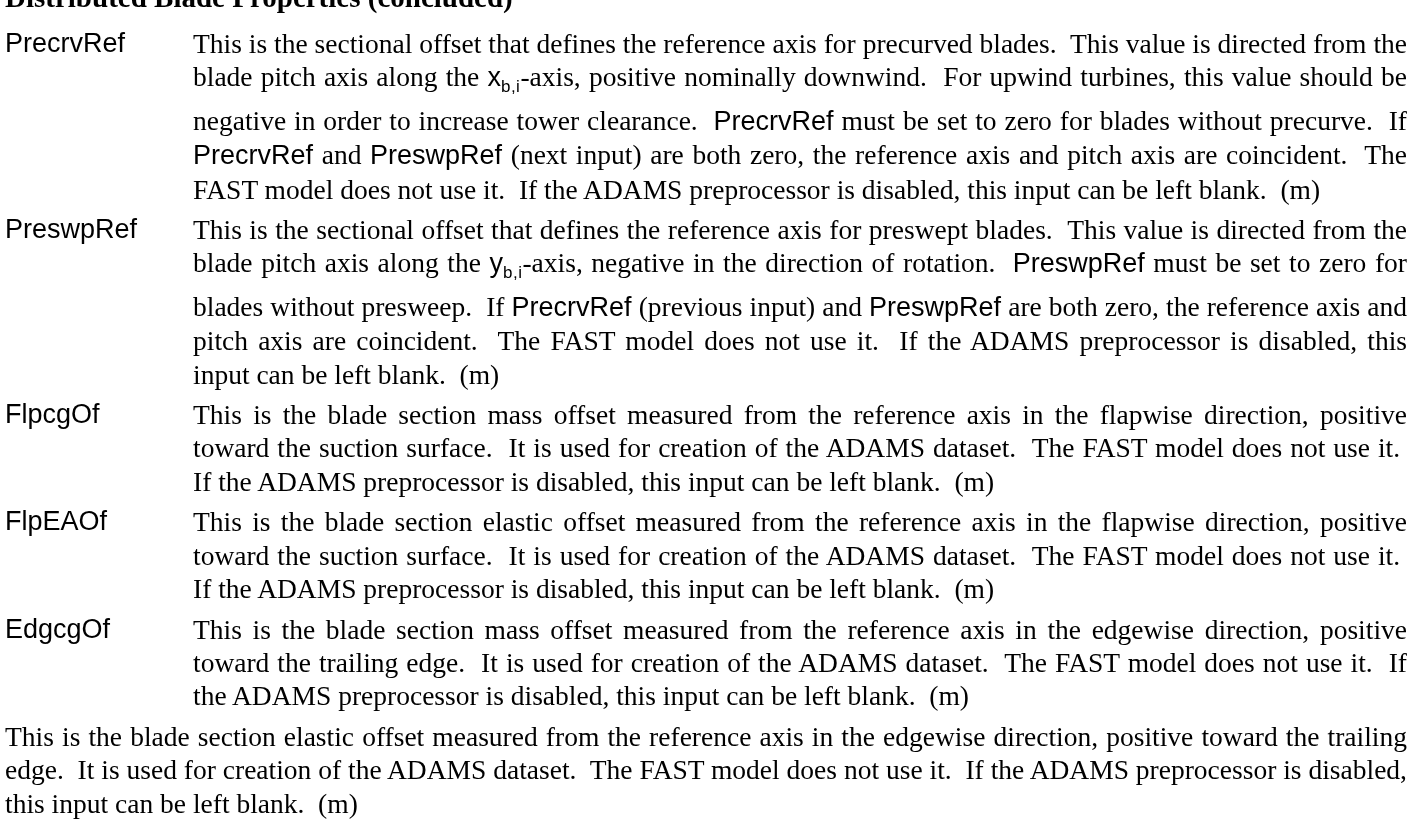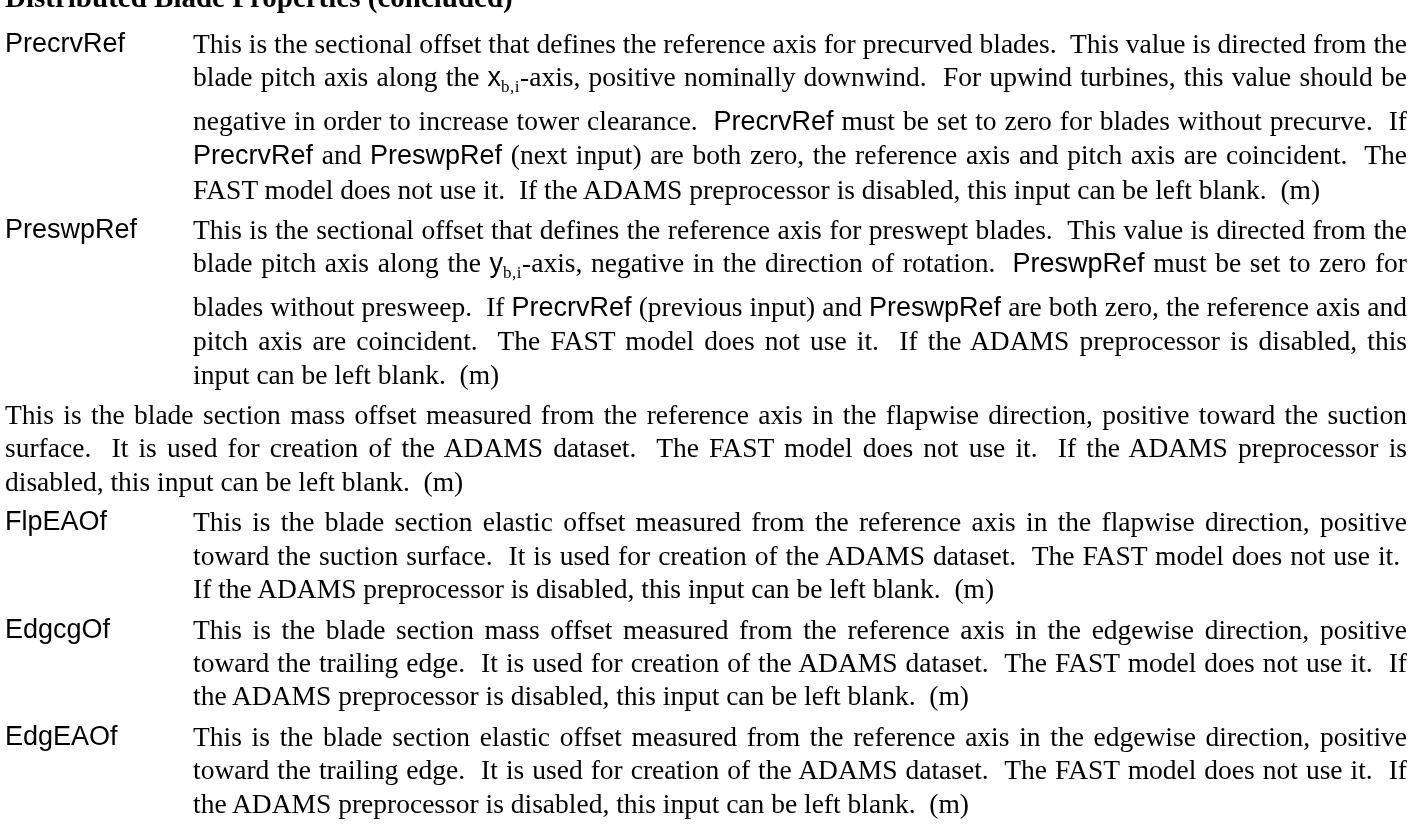--- a/index.html
+++ b/index.html
@@ -44,21 +44,21 @@
   }
   .desc {
     flex: 1 1 auto;
     text-align: justify;
   }
   .seg-term {
     font-family: "Liberation Sans", sans-serif;
     font-size: 27px;
   }
   .seg-termsub {
-    font-family: Liberation Serif, serif;
+    font-family: Liberation Sans, sans-serif;
     font-size: 17px;
     vertical-align: -6px;
     letter-spacing: 0.5px;
   }
 </style>
 </head>
 <body>
 
 <div class="doc">
   <h1 class="heading">Distributed Blade Properties (concluded)</h1>
@@ -67,31 +67,31 @@
     <div class="term">PrecrvRef</div>
     <div class="desc"><span>This is the sectional offset that defines the reference axis for precurved blades.&nbsp; This value is directed from the blade pitch axis along the </span><span class="seg-term">x</span><span class="seg-termsub">b,i</span><span>-axis, positive nominally downwind.&nbsp; For upwind turbines, this value should be negative in order to increase tower clearance.&nbsp; </span><span class="seg-term">PrecrvRef</span><span> must be set to zero for blades without precurve.&nbsp; If </span><span class="seg-term">PrecrvRef</span><span> and </span><span class="seg-term">PreswpRef</span><span> (next input) are both zero, the reference axis and pitch axis are coincident.&nbsp; The FAST model does not use it.&nbsp; If the ADAMS preprocessor is disabled, this input can be left blank.&nbsp; (m)</span></div>
   </div>
 
   <div class="entry">
     <div class="term">PreswpRef</div>
     <div class="desc"><span>This is the sectional offset that defines the reference axis for preswept blades.&nbsp; This value is directed from the blade pitch axis along the </span><span class="seg-term">y</span><span class="seg-termsub">b,i</span><span>-axis, negative in the direction of rotation.&nbsp; </span><span class="seg-term">PreswpRef</span><span> must be set to zero for blades without presweep.&nbsp; If </span><span class="seg-term">PrecrvRef</span><span> (previous input) and </span><span class="seg-term">PreswpRef</span><span> are both zero, the reference axis and pitch axis are coincident.&nbsp; The FAST model does not use it.&nbsp; If the ADAMS preprocessor is disabled, this input can be left blank.&nbsp; (m)</span></div>
   </div>
 
   <div class="entry">
+    <div class="term">FlpcgOf</div>
     <div class="desc"><span>This is the blade section mass offset measured from the reference axis in the flapwise direction, positive toward the suction surface.&nbsp; It is used for creation of the ADAMS dataset.&nbsp; The FAST model does not use it.&nbsp; If the ADAMS preprocessor is disabled, this input can be left blank.&nbsp; (m)</span></div>
   </div>
 
   <div class="entry">
     <div class="term">FlpEAOf</div>
     <div class="desc"><span>This is the blade section elastic offset measured from the reference axis in the flapwise direction, positive toward the suction surface.&nbsp; It is used for creation of the ADAMS dataset.&nbsp; The FAST model does not use it.&nbsp; If the ADAMS preprocessor is disabled, this input can be left blank.&nbsp; (m)</span></div>
   </div>
 
   <div class="entry">
     <div class="term">EdgcgOf</div>
     <div class="desc"><span>This is the blade section mass offset measured from the reference axis in the edgewise direction, positive toward the trailing edge.&nbsp; It is used for creation of the ADAMS dataset.&nbsp; The FAST model does not use it.&nbsp; If the ADAMS preprocessor is disabled, this input can be left blank.&nbsp; (m)</span></div>
   </div>
 
   <div class="entry">
-    <div class="term">EdgEAOf</div>
     <div class="desc"><span>This is the blade section elastic offset measured from the reference axis in the edgewise direction, positive toward the trailing edge.&nbsp; It is used for creation of the ADAMS dataset.&nbsp; The FAST model does not use it.&nbsp; If the ADAMS preprocessor is disabled, this input can be left blank.&nbsp; (m)</span></div>
   </div>
 </div>
 </div>
 
 </body></html>

